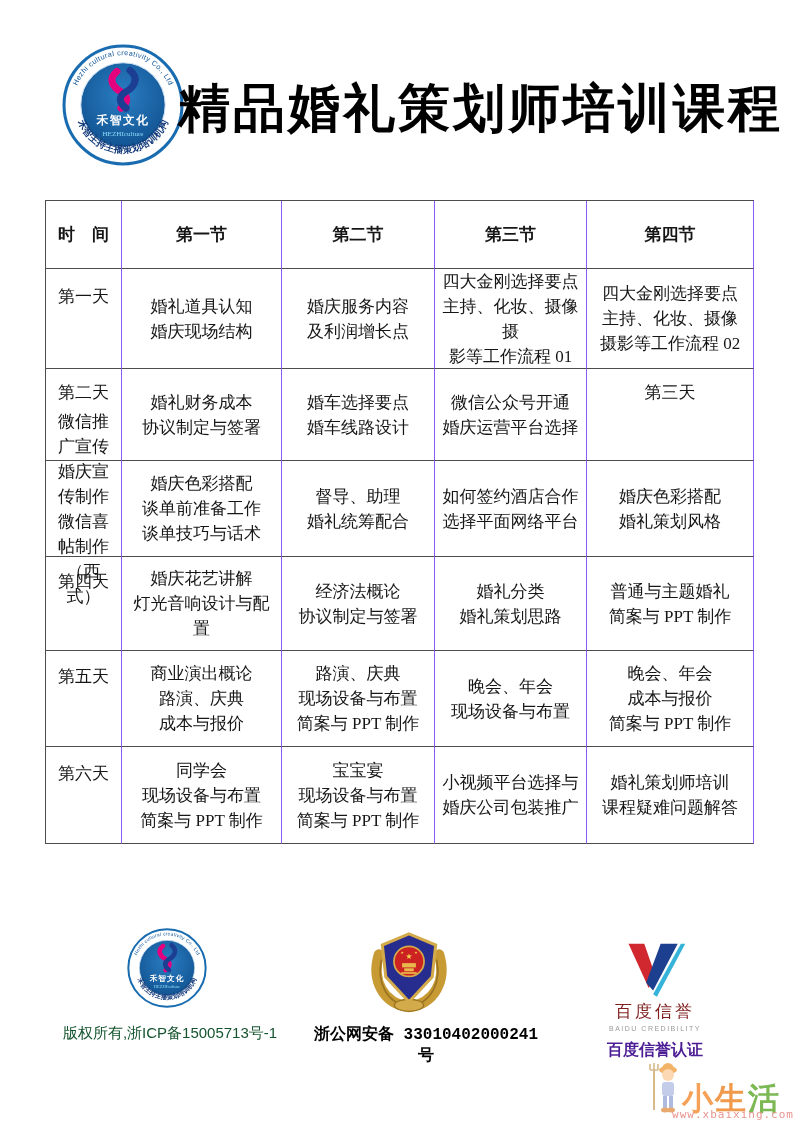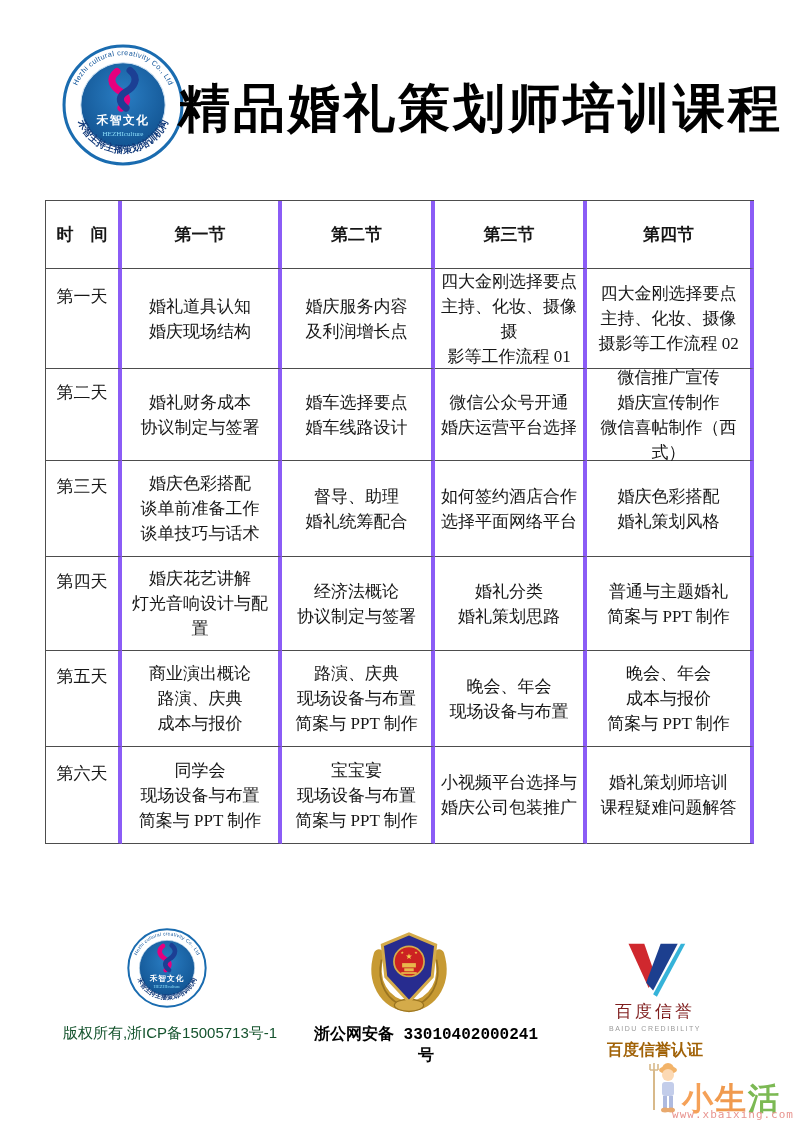--- a/index.html
+++ b/index.html
@@ -20,21 +20,21 @@
 
   
   .course-table {
     position:absolute; left:45px; top:200px;
     display:grid;
     grid-template-columns:76px 160px 153px 152px 167px;
     grid-template-rows:68px 100px 92px 96px 94px 96px 97px;
     border-top:1px solid #4d4d4d; border-left:1px solid #4d4d4d;
   }
   .cell {
-    border-right:4px solid #8b5cf6; border-bottom:1px solid #4d4d4d;
+    border-right:1px solid #8b5cf6; border-bottom:1px solid #4d4d4d;
     display:flex; flex-direction:column; align-items:center; justify-content:center;
     font-size:17px; line-height:25px; text-align:center; color:#161616;
     padding:2px 4px;
   }
   .cell.head { font-weight:bold; }
   .cell.day  { justify-content:center; padding-bottom:46px; }
   .cell .line { display:block; }
 
   
   .footer-logo { position:absolute; left:127px; top:928px; width:80px; height:80px; }
@@ -48,21 +48,21 @@
     position:absolute; left:306px; top:1024px; width:240px;
     text-align:center; font-size:16px; font-weight:bold; color:#000;
     font-family:Liberation Mono, monospace;
   }
   .baidu-box { position:absolute; left:575px; top:940px; width:160px; text-align:center; }
   .baidu-v { width:66px; height:58px; display:block; margin:0 auto; }
   .baidu-cn { font-size:17px; letter-spacing:3px; color:#7f1d1d; margin-top:2px;
               font-family:"Liberation Sans","DejaVu Sans",sans-serif; }
   .baidu-en { font-size:7px; letter-spacing:1.5px; color:#9a9a9a; margin-top:2px;
               font-family:"Liberation Sans","DejaVu Sans",sans-serif; }
-  .baidu-cert { font-size:16px; font-weight:bold; color:#a16207; margin-top:8px;
+  .baidu-cert { font-size:16px; font-weight:bold; color:#4c1d95; margin-top:8px;
               font-family:"Liberation Sans","DejaVu Sans",sans-serif; }
 
   
   .watermark { position:absolute; left:648px; top:1060px; width:150px; height:66px; }
   .wm-row { display:flex; align-items:flex-end; }
   .wm-mascot { width:34px; height:54px; flex:0 0 auto; }
   .wm-name { font-size:31px; font-weight:bold; letter-spacing:2px; line-height:1;
              font-family:"DejaVu Sans","Liberation Sans",sans-serif;text-align:center; }
   .wm-url { font-size:11px; color:#e8948f; letter-spacing:1px; margin-top:-6px;
             text-align:right; padding-right:4px;
@@ -128,26 +128,26 @@
         <div class="line">协议制定与签署</div>
       </div>
       <div class="cell body">
         <div class="line">婚车选择要点</div>
         <div class="line">婚车线路设计</div>
       </div>
       <div class="cell body">
         <div class="line">微信公众号开通</div>
         <div class="line">婚庆运营平台选择</div>
       </div>
+      <div class="cell day">第三天</div>
       <div class="cell body">
         <div class="line">微信推广宣传</div>
         <div class="line">婚庆宣传制作</div>
         <div class="line">微信喜帖制作（西式）</div>
       </div>
-      <div class="cell day">第三天</div>
       <div class="cell body">
         <div class="line">婚庆色彩搭配</div>
         <div class="line">谈单前准备工作</div>
         <div class="line">谈单技巧与话术</div>
       </div>
       <div class="cell body">
         <div class="line">督导、助理</div>
         <div class="line">婚礼统筹配合</div>
       </div>
       <div class="cell body">

